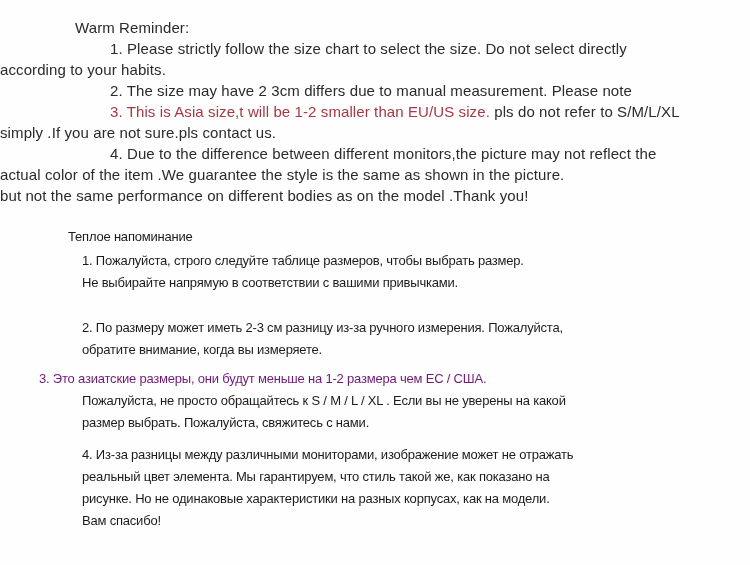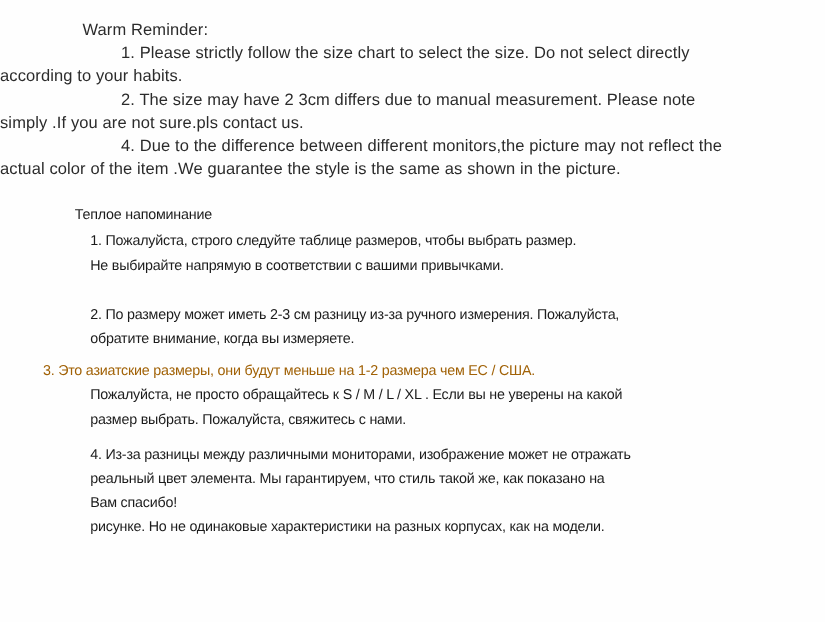--- a/index.html
+++ b/index.html
@@ -40,43 +40,45 @@
     font-size: 13px;
     color: #1c1c1c;
     letter-spacing: -0.2px;
   }
   .ru-block .line {
     line-height: 22px;
     white-space: nowrap;
   }
   .ru-title { padding-left: 68px; }
   .ru-line  { padding-left: 82px; }
-  .ru-red   { color: #a16207; padding-left: 39px; }
+  .ru-red   { color: #701a75; padding-left: 39px; }
   .ru-item-1 { margin-top: 2px; }
   .ru-item-2 { margin-top: 23px; }
   .ru-item-3 { margin-top: 7px; }
   .ru-item-4 { margin-top: 10px; }
 </style>
 </head>
 <body>
 
 <div class="page">
 
   <div class="en-block">
     <div class="line en-title">Warm Reminder:</div>
 
     <div class="line en-num">1. Please strictly follow the size chart to select the size. Do not select directly</div>
     <div class="line en-cont">according to your habits.</div>
 
     <div class="line en-num">2. The size may have 2 3cm differs due to manual measurement. Please note</div>
 
+    <div class="line en-num"><span class="en-red">3. This is Asia size,t will be 1-2 smaller than EU/US size.</span><span> pls do not refer to S/M/L/XL</span></div>
     <div class="line en-cont">simply .If you are not sure.pls contact us.</div>
 
     <div class="line en-num">4. Due to the difference between different monitors,the picture may not reflect the</div>
     <div class="line en-cont">actual color of the item .We guarantee the style is the same as shown in the picture.</div>
+    <div class="line en-cont">but not the same performance on different bodies as on the model .Thank you!</div>
   </div>
 
   <div class="ru-block">
     <div class="line ru-title">Теплое напоминание</div>
 
     <div class="ru-item-1">
       <div class="line ru-line">1. Пожалуйста, строго следуйте таблице размеров, чтобы выбрать размер.</div>
       <div class="line ru-line">Не выбирайте напрямую в соответствии с вашими привычками.</div>
     </div>
 
@@ -87,18 +89,18 @@
 
     <div class="ru-item-3">
       <div class="line ru-line ru-red">3. Это азиатские размеры, они будут меньше на 1-2 размера чем ЕС / США.</div>
       <div class="line ru-line">Пожалуйста, не просто обращайтесь к S / M / L / XL . Если вы не уверены на какой</div>
       <div class="line ru-line">размер выбрать. Пожалуйста, свяжитесь с нами.</div>
     </div>
 
     <div class="ru-item-4">
       <div class="line ru-line">4. Из-за разницы между различными мониторами, изображение может не отражать</div>
       <div class="line ru-line">реальный цвет элемента. Мы гарантируем, что стиль такой же, как показано на</div>
+      <div class="line ru-line">рисунке. Но не одинаковые характеристики на разных корпусах, как на модели.</div>
       <div class="line ru-line">Вам спасибо!</div>
-      <div class="line ru-line">рисунке. Но не одинаковые характеристики на разных корпусах, как на модели.</div>
     </div>
   </div>
 
 </div>
 
 </body></html>

